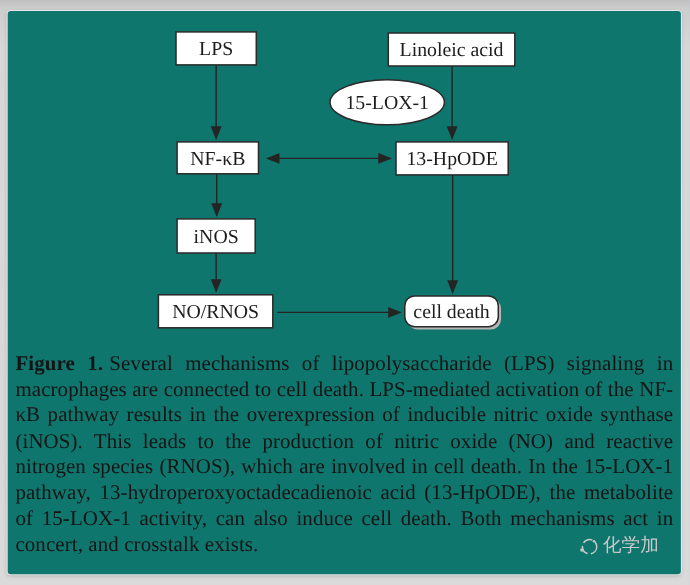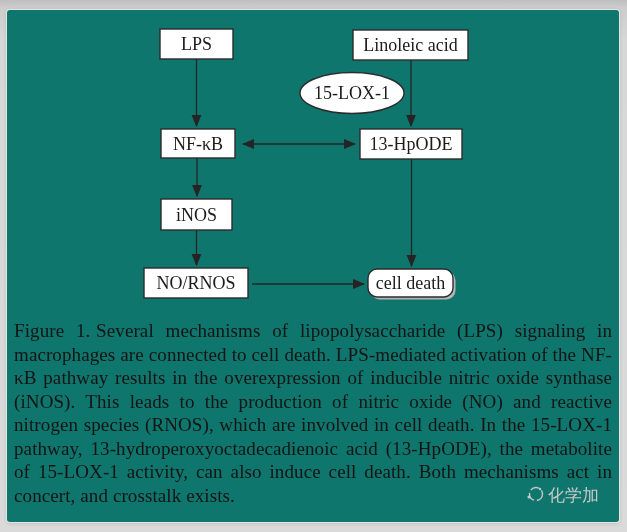--- a/index.html
+++ b/index.html
@@ -53,29 +53,29 @@
     right: 7px;
     top: 309px;
     margin: 0;
     font-size: 19px;
     line-height: 23.5px;
     color: #141414;
     text-align: justify;
     letter-spacing: 0.1px;
   }
   .caption .cap-label {
-    font-weight: normal;
+    font-weight: bold;
     margin-right: 0.3em;
   }
   .watermark {
     position: absolute;
     left: 518px;
     top: 474px;
     display: flex;
-    align-items: flex-start;
+    align-items: flex-end;
     gap: 3px;
     color: #c8c8c8;
     font-size: 17px;
     white-space: nowrap;
   }
   .watermark svg {
     display: block;
   }
 </style>
 </head>

